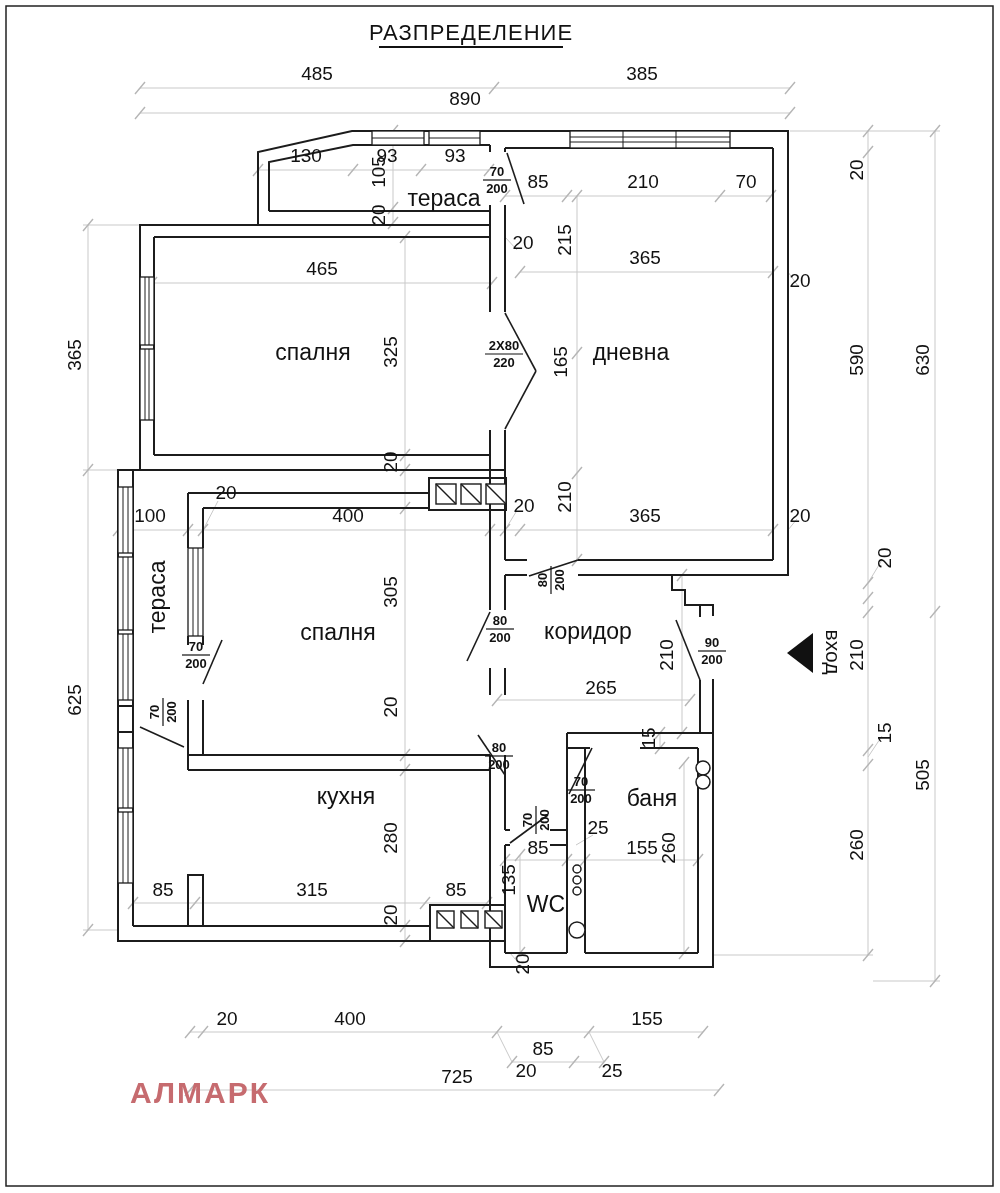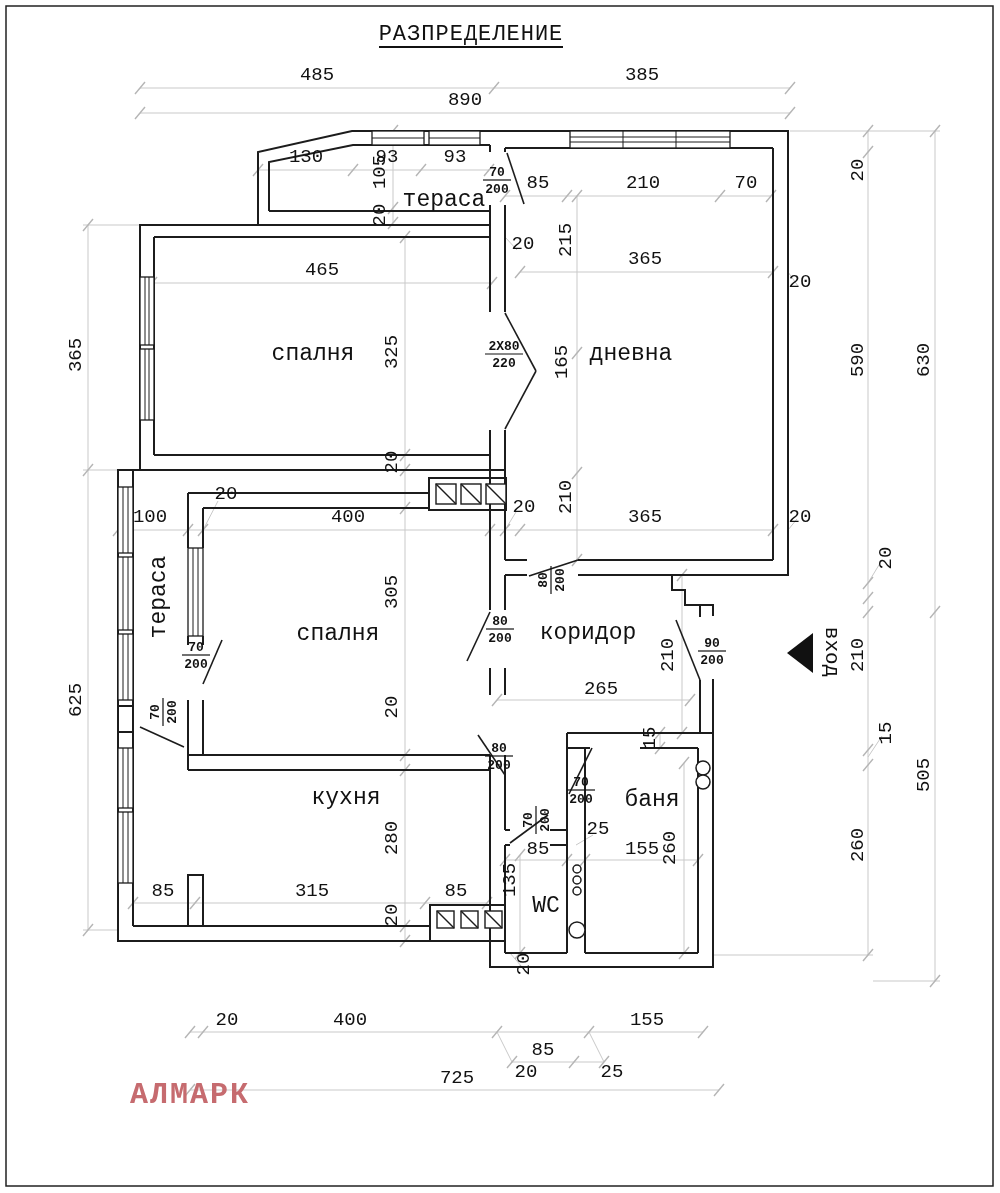--- a/index.html
+++ b/index.html
@@ -1,16 +1,16 @@
 <!DOCTYPE html>
 <html><head>
 <meta charset="utf-8">
 <style>
   html,body{margin:0;padding:0;background:#fff;}
-  .page{width:1000px;height:1193px;position:relative;font-family:Liberation Mono, monospace;}
+  .page{width:1000px;height:1193px;position:relative;font-family:Liberation Sans, sans-serif;}
   svg{display:block;}
   .wall{stroke:#1c1c1c;stroke-width:2;fill:none;}
   .wallthin{stroke:#1c1c1c;stroke-width:1.4;fill:none;}
   .dimline{stroke:#c9c9c9;stroke-width:1;fill:none;}
   .tick{stroke:#b5b5b5;stroke-width:1.4;}
   .leaf{stroke:#1c1c1c;stroke-width:1.6;}
   .win{fill:#fff;stroke:#1c1c1c;stroke-width:1.3;}
   .winl{stroke:#1c1c1c;stroke-width:1;}
   .circ{fill:#fff;stroke:#1c1c1c;stroke-width:1.5;}
   .dim{font-size:19px;fill:#111;text-anchor:middle;}

